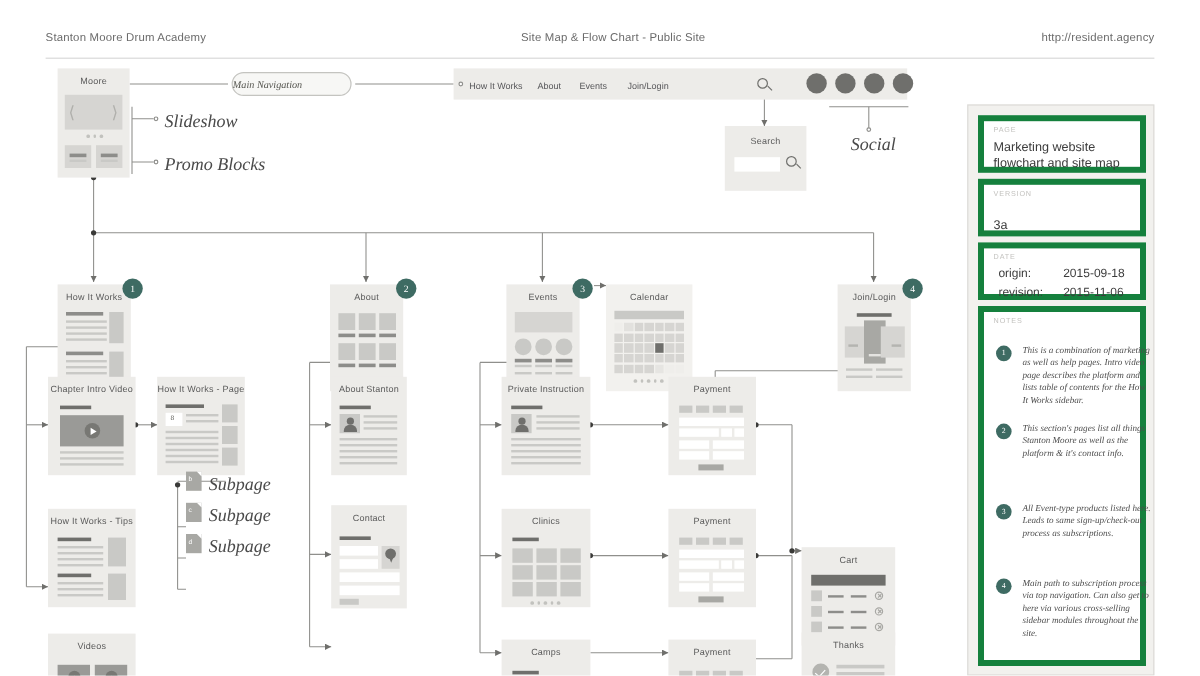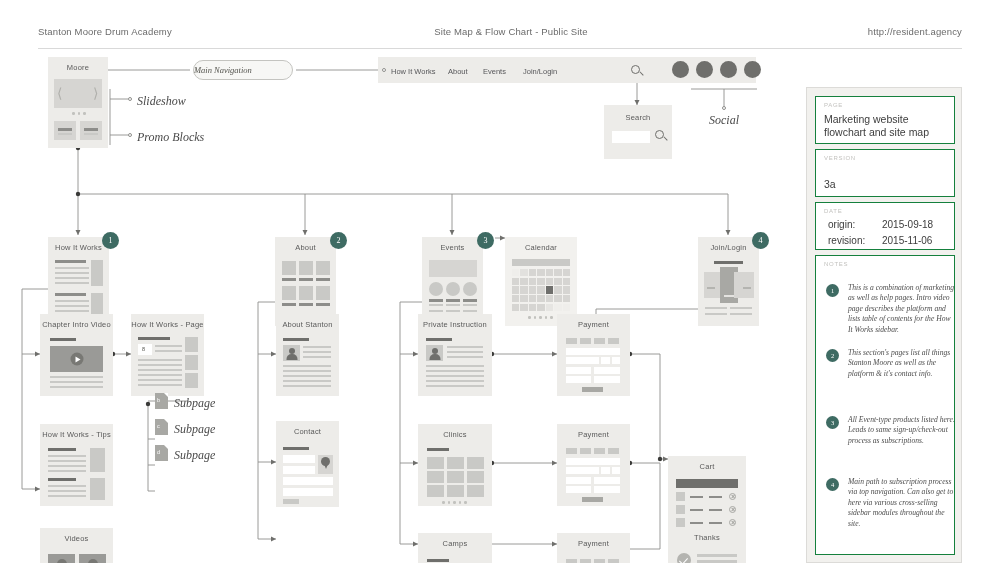--- a/index.html
+++ b/index.html
@@ -46,21 +46,21 @@
   
   .badge {
     position:absolute; width:17px; height:17px; border-radius:50%;
     background:#3e6b63; color:#fff; font-size:8px;
     display:flex; align-items:center; justify-content:center;
     font-family:"Liberation Serif", serif;
   }
 
   
   .anno { position:absolute; font-family:"Liberation Serif", serif; font-style:italic;
-          font-size:12px; color:#4a4a4a; white-space:nowrap; }
+          font-size:15px; color:#4a4a4a; white-space:nowrap; }
   .anno-dot { position:absolute; width:4px; height:4px; border-radius:50%;
               border:1px solid #8f8f8c; background:#fff; }
 
   
   .nav-pill {
     position:absolute; border:1px solid #c4c4c0; border-radius:11px;
     background:#f7f7f5; display:flex; align-items:center; justify-content:flex-start;
     font-family:"Liberation Serif", serif; font-style:italic; font-size:8.5px; color:#55554f;
   }
 
@@ -74,21 +74,21 @@
   .subpg:after {
     content:""; position:absolute; right:0; top:0;
     border-width:0 4px 4px 0; border-style:solid;
     border-color:transparent #ffffff transparent transparent;
   }
   .subpg span { position:absolute; left:2px; top:4px; font-size:5.5px; color:#fff;
                 font-family:"Liberation Sans", sans-serif; }
 
   
   .sidebar { position:absolute; background:#f2f1ee; border:1px solid #dcdbd8; }
-  .panel { position:absolute; background:#ffffff; border:1px solid #15803d; }
+  .panel { position:absolute; background:#ffffff; border:5px solid #15803d; }
   .panel .plabel { position:absolute; left:8px; top:5px; font-size:6px; color:#c3c2bf; letter-spacing:.7px; }
   .panel .pval { position:absolute; left:8px; font-size:10.5px; color:#3c3c3c; line-height:13px; }
   .kv { position:absolute; font-size:10px; color:#3c3c3c; }
 
   .note { position:absolute; }
   .note .nbadge { position:absolute; left:0; top:0; width:13px; height:13px; border-radius:50%;
                   background:#3e6b63; color:#fff; font-size:6.5px;
                   display:flex; align-items:center; justify-content:center;
                   font-family:"Liberation Serif", serif; }
   .note .ntext { position:absolute; left:22px; top:-1px; width:108px;

